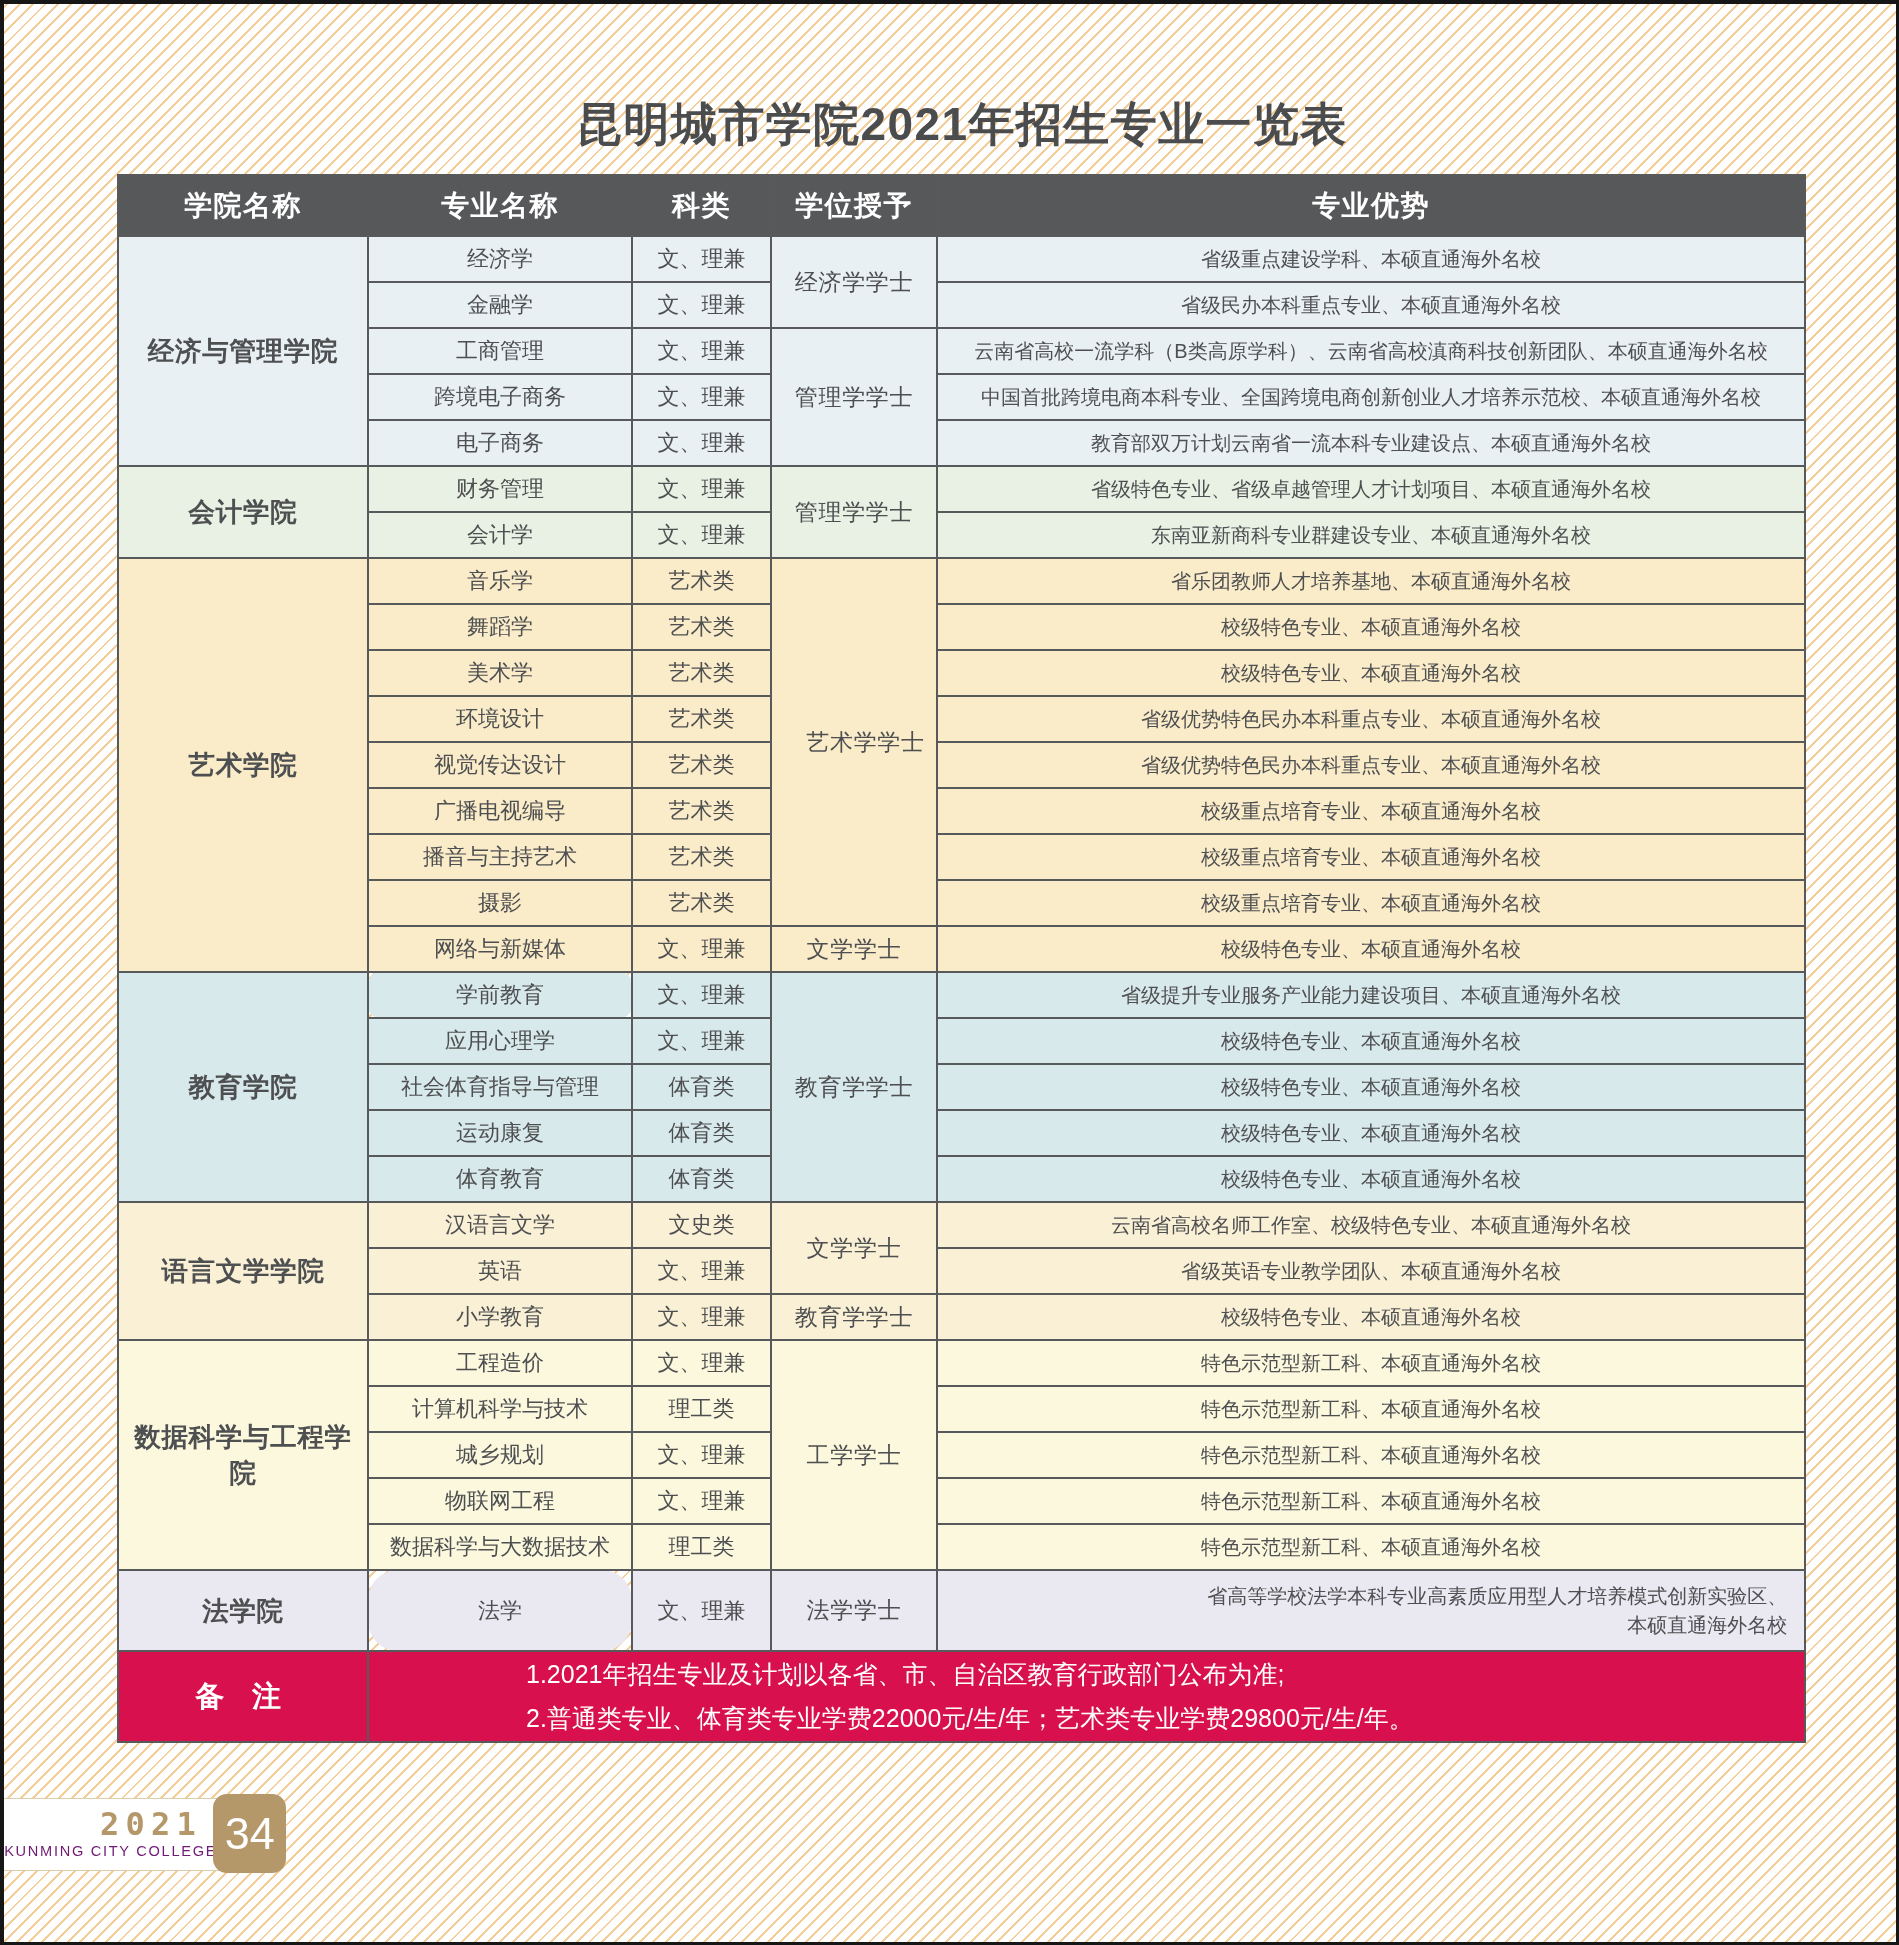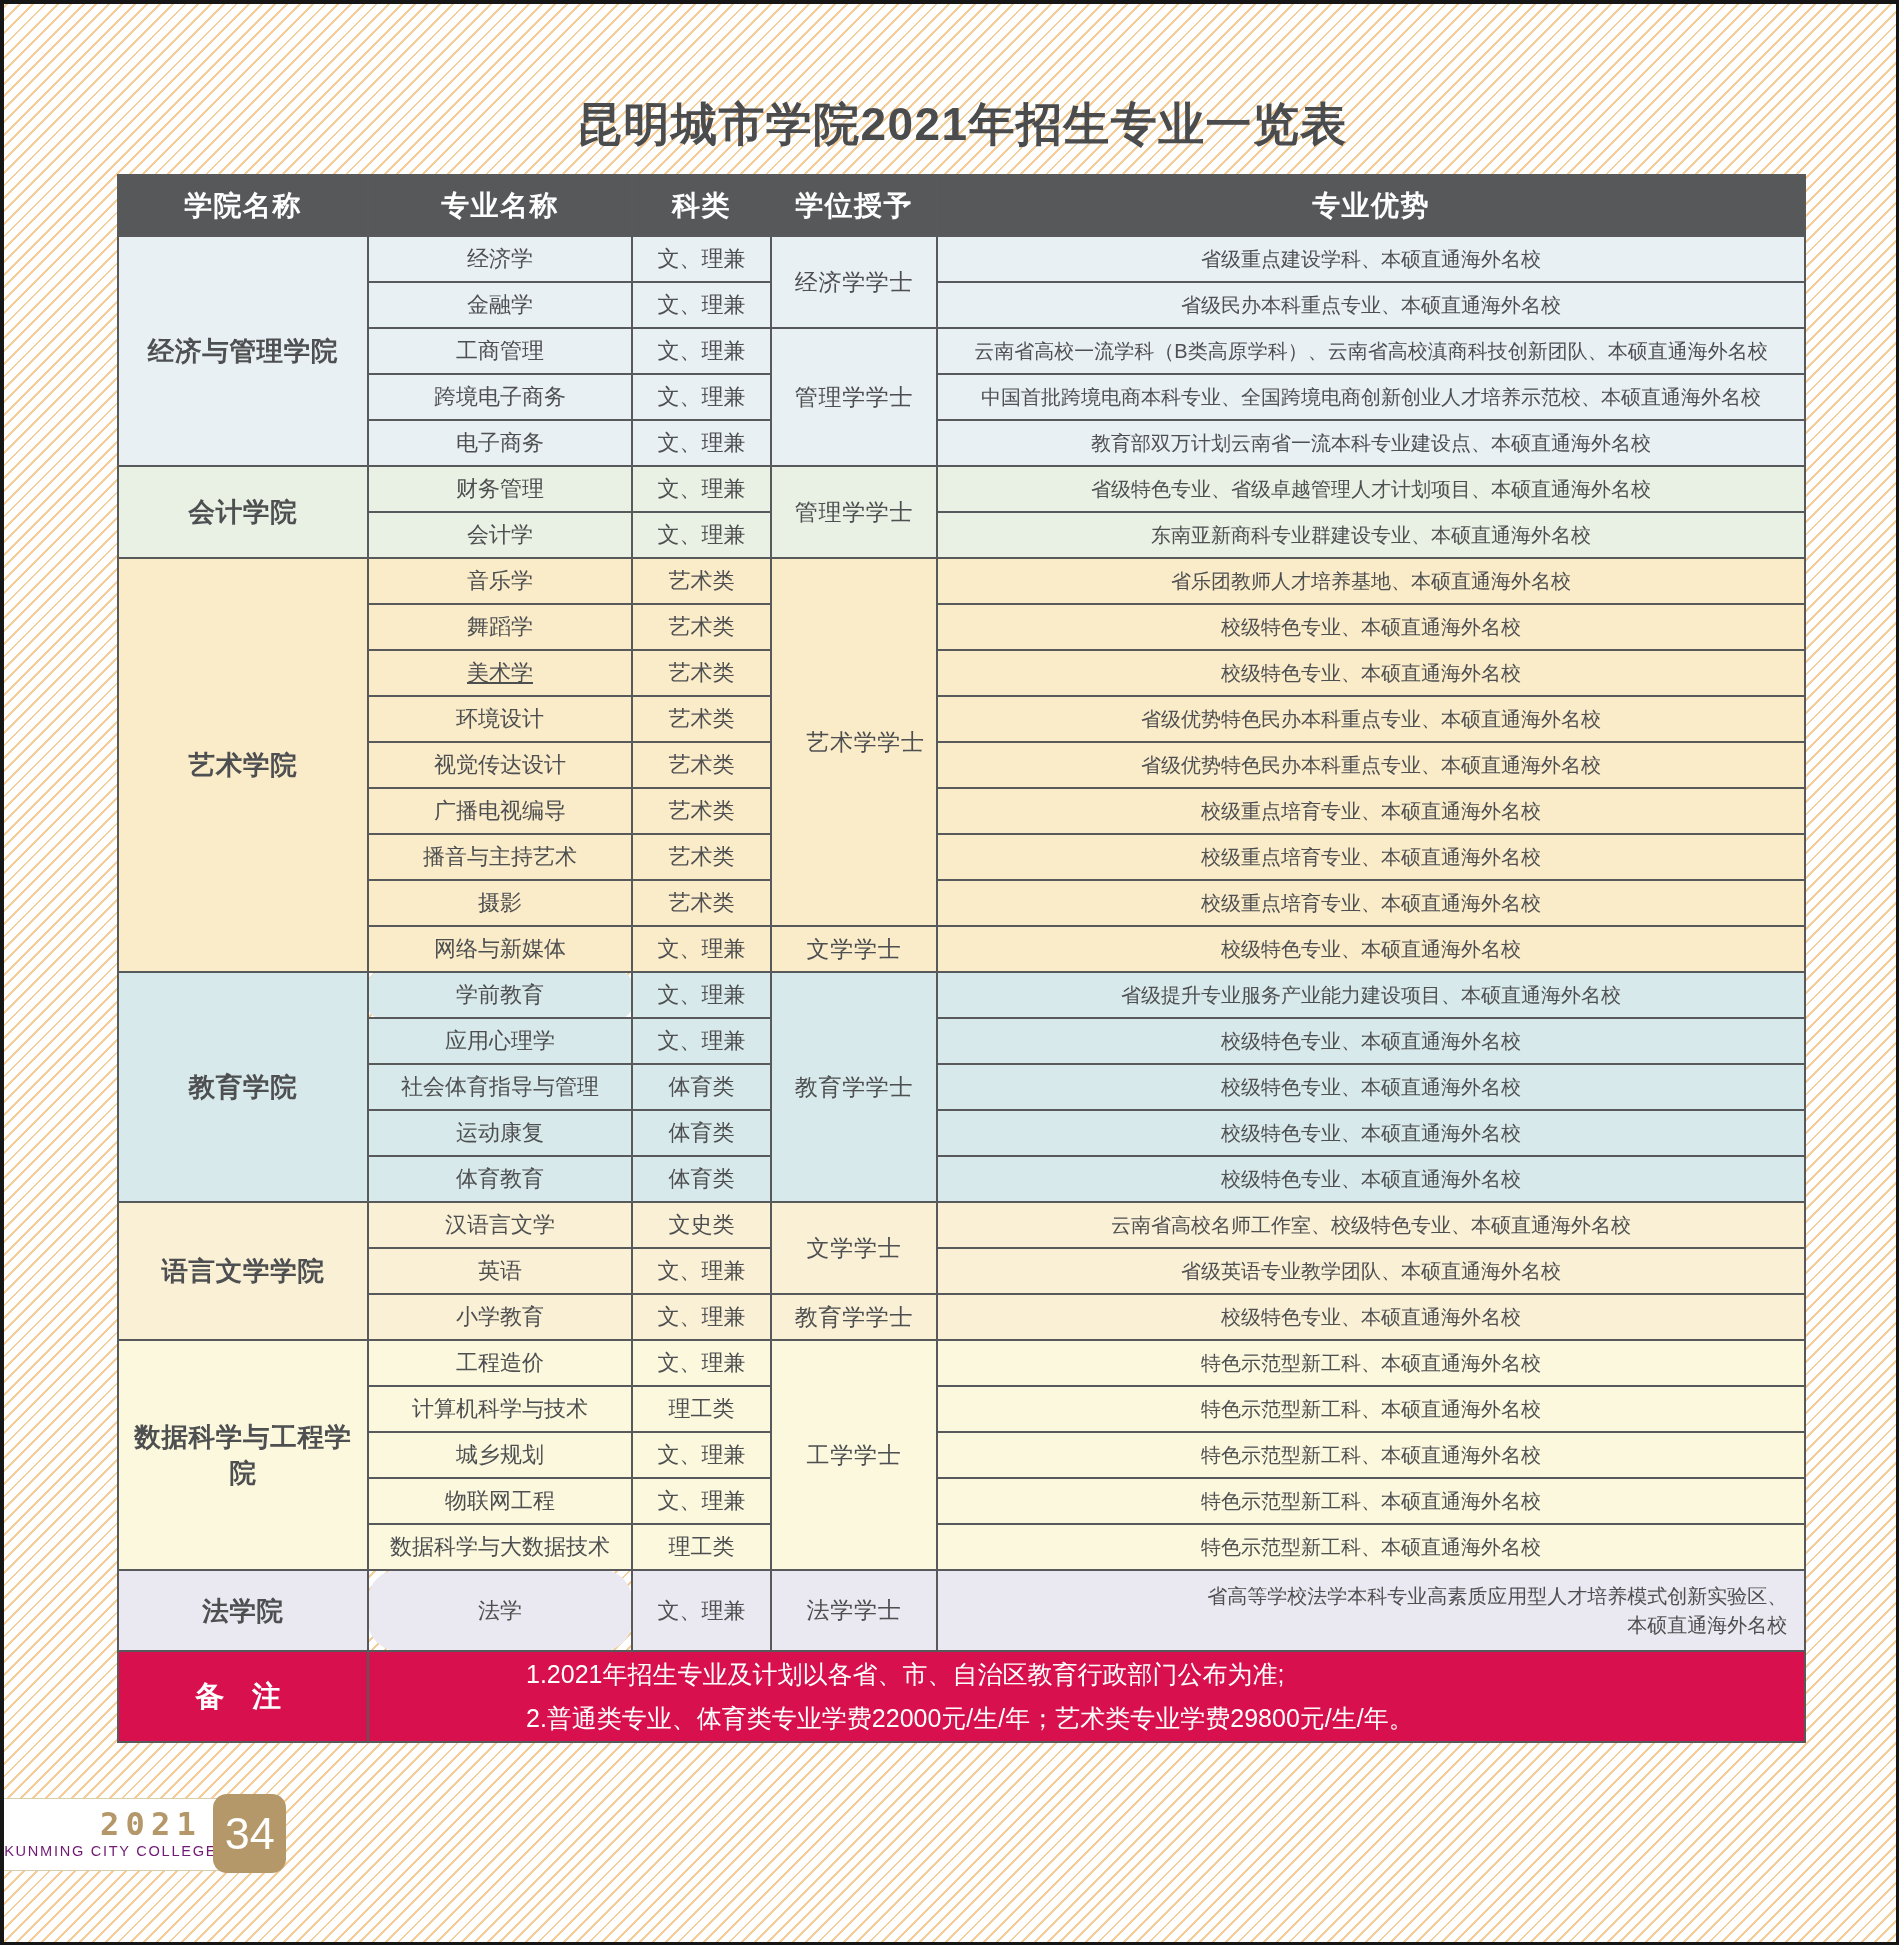--- a/index.html
+++ b/index.html
@@ -159,21 +159,21 @@
           <td class="category" style="background: rgb(250, 236, 201);">艺术类</td>
           <td class="degree" rowspan="8" style="background: rgb(250, 236, 201); padding-left: 23px;">艺术学学士</td>
           <td class="advantage" style="background: rgb(250, 236, 201);">省乐团教师人才培养基地、本硕直通海外名校</td>
         </tr>
         <tr class="h-normal">
           <td class="major" style="background: rgb(250, 236, 201);">舞蹈学</td>
           <td class="category" style="background: rgb(250, 236, 201);">艺术类</td>
           <td class="advantage" style="background: rgb(250, 236, 201);">校级特色专业、本硕直通海外名校</td>
         </tr>
         <tr class="h-normal">
-          <td class="major" style="background: rgb(250, 236, 201); text-decoration: underline;">美术学</td>
+          <td class="major" style="background: rgb(250, 236, 201);">美术学</td>
           <td class="category" style="background: rgb(250, 236, 201);">艺术类</td>
           <td class="advantage" style="background: rgb(250, 236, 201);">校级特色专业、本硕直通海外名校</td>
         </tr>
         <tr class="h-normal">
           <td class="major" style="background: rgb(250, 236, 201);">环境设计</td>
           <td class="category" style="background: rgb(250, 236, 201);">艺术类</td>
           <td class="advantage" style="background: rgb(250, 236, 201);">省级优势特色民办本科重点专业、本硕直通海外名校</td>
         </tr>
         <tr class="h-normal">
           <td class="major" style="background: rgb(250, 236, 201);">视觉传达设计</td>

